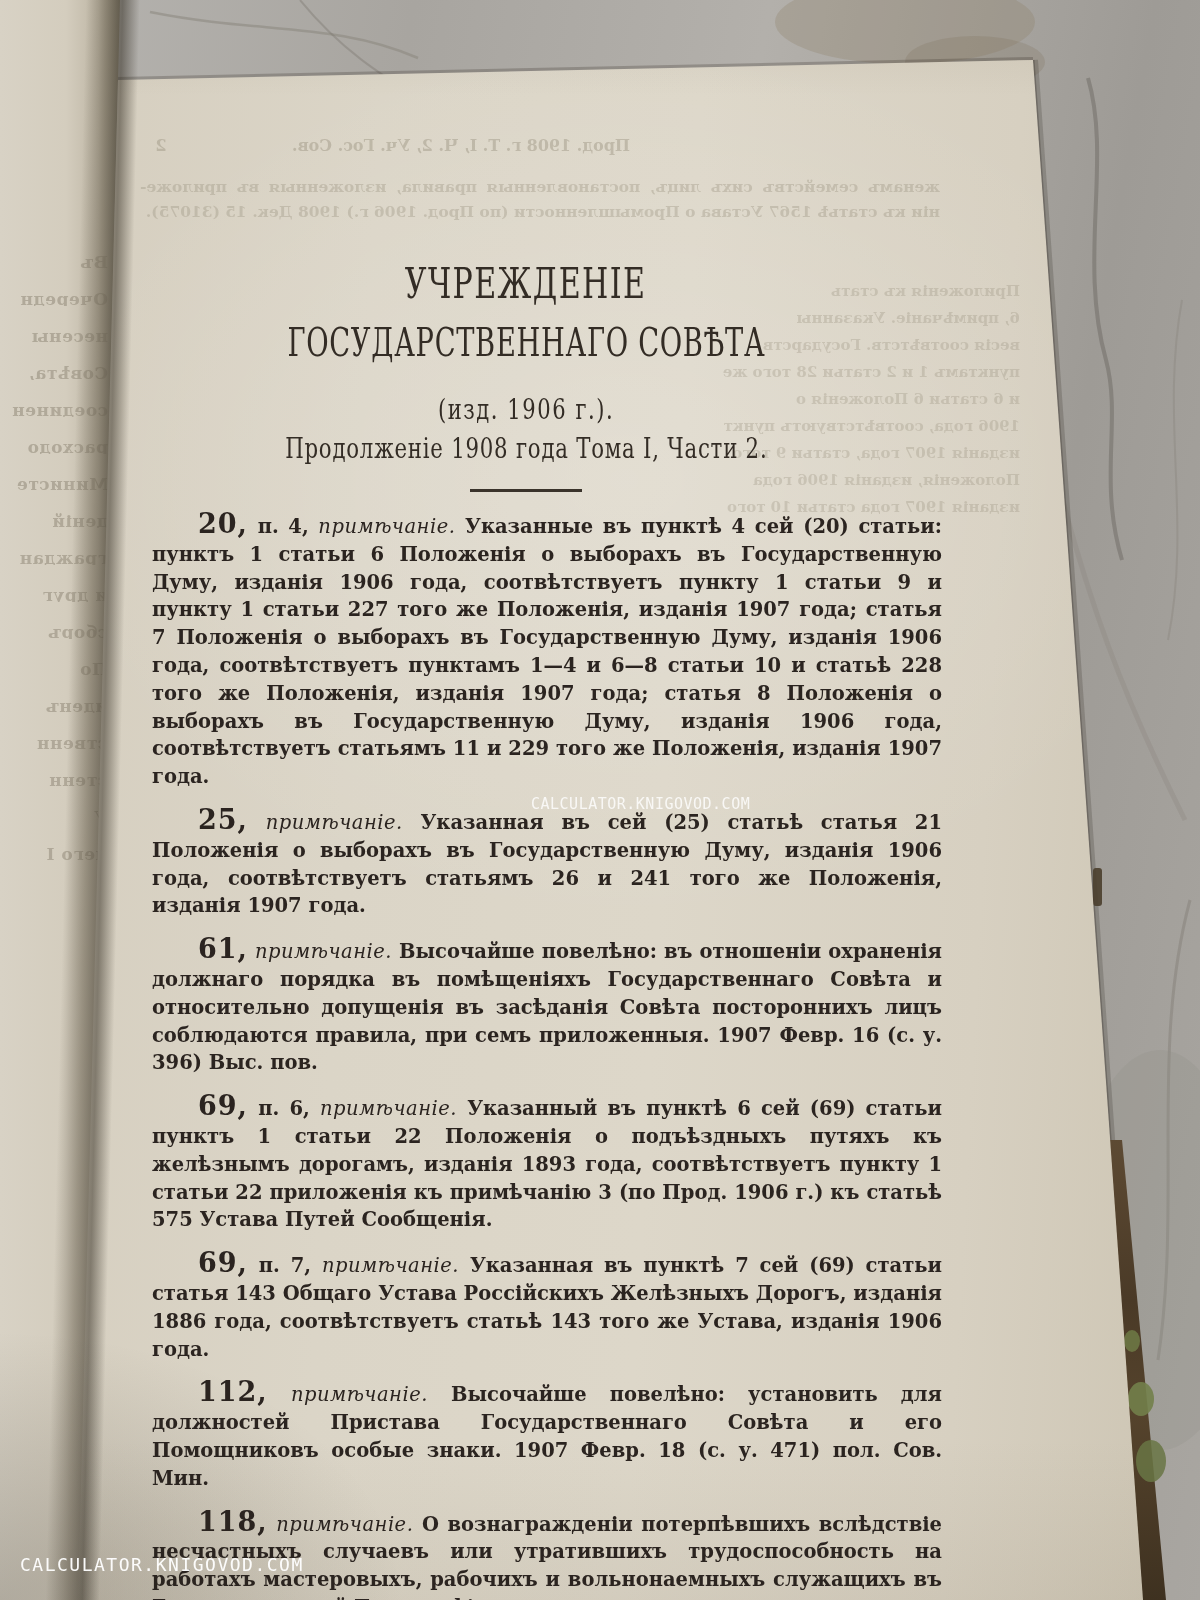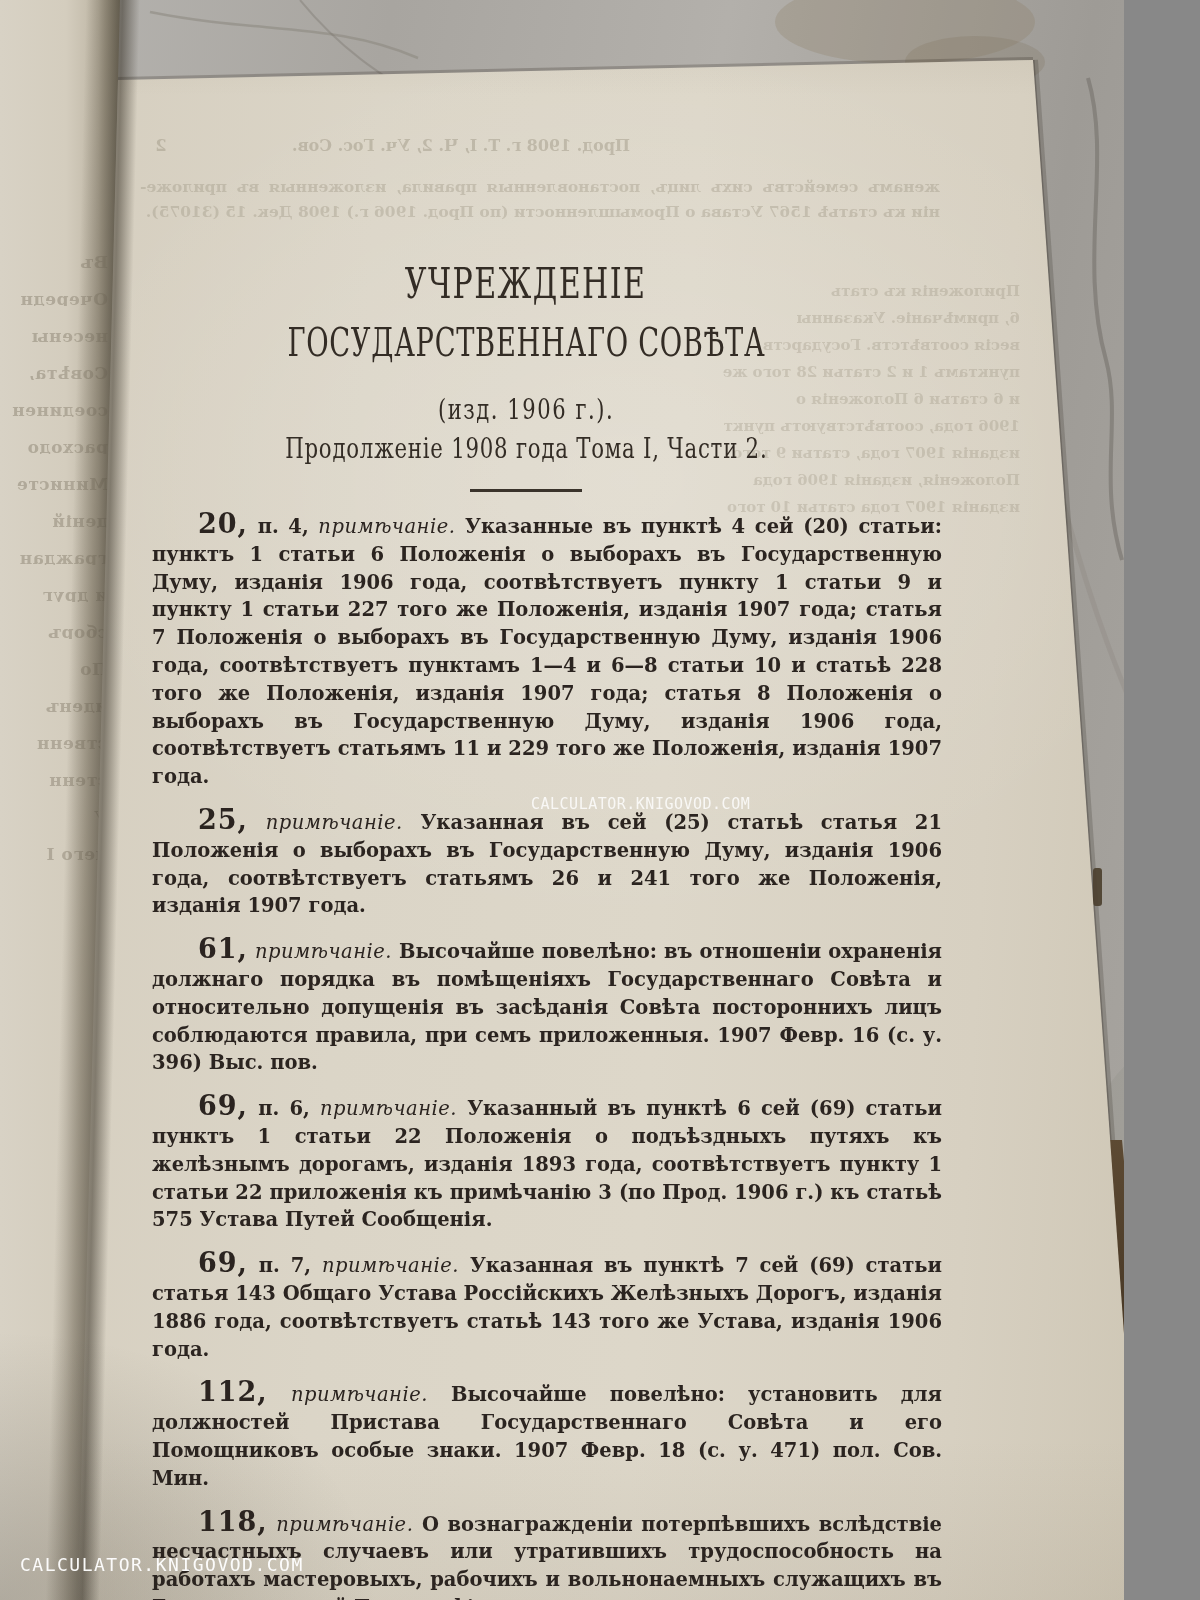--- a/index.html
+++ b/index.html
@@ -1,21 +1,20 @@
 <!DOCTYPE html>
 <html><head>
 <meta charset="utf-8">
 <style>
   html,body{margin:0;padding:0;background:#888;}
   .photo{
-    position:relative;width:1100px;height:1600px;overflow:hidden;
+    position:relative;width:1200px;height:1600px;overflow:hidden;
     font-family:"DejaVu Serif", serif;
     background:
       linear-gradient(100deg,#b7b5b1 0%,#a8a5a0 28%,#b3b0ab 52%,#9e9b96 78%,#a9a6a1 100%);
-    padding-left: 24px;
   }
   .photo *{box-sizing:border-box;}
   svg.overlay{position:absolute;left:0;top:0;pointer-events:none;}
 
   
   .left-page{
     position:absolute;left:0;top:0;width:120px;height:1600px;
     background:linear-gradient(90deg,#d8d2c5 0%,#d4cdbe 55%,#beb6a5 82%,#948d7c 100%);
     clip-path:polygon(0 0,120px 0,80px 1600px,0 1600px);
   }

